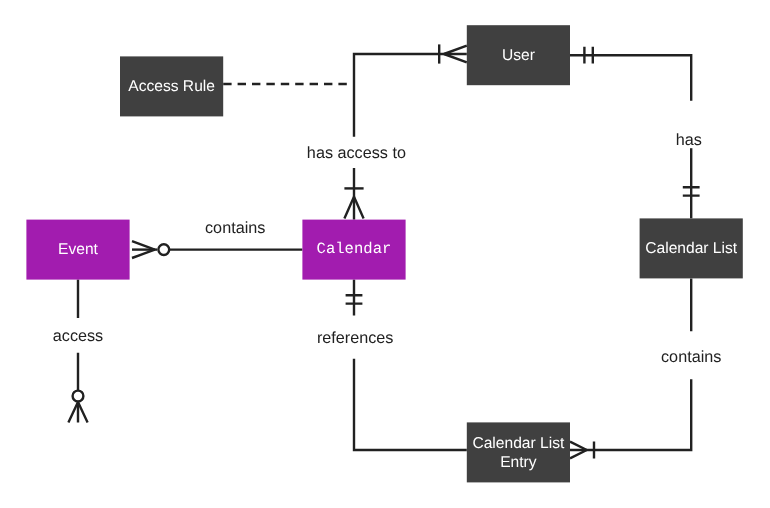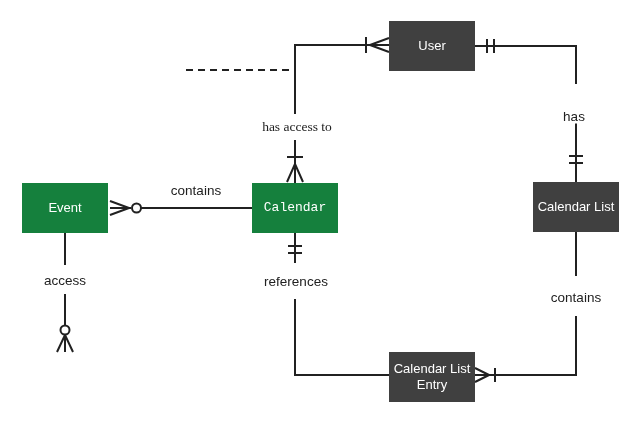--- a/index.html
+++ b/index.html
@@ -28,42 +28,42 @@
     align-items: center;
     justify-content: center;
     text-align: center;
     color: #ffffff;
     font-size: 13px;
     line-height: 1.25;
     font-weight: 500;
     padding: 2px;
     box-sizing: border-box;
   }
-  .entity.primary   { background: #15803d; }
+  .entity.primary   { background: #a21caf; }
   .entity.secondary { background: #404040; }
 
   .e-event               { left: 22px;  top: 183px; }
   .e-calendar            { left: 252px; top: 183px; font-family: Liberation Mono, monospace; }
   .e-access-rule         { left: 100px; top: 47px;  }
   .e-user                { left: 389px; top: 21px;  }
   .e-calendar-list       { left: 533px; top: 182px; }
   .e-calendar-list-entry { left: 389px; top: 352px; align-items: center; }
   .e-attendee            { left: 22px;  top: 352px; }
 
   .edge-label {
     position: absolute;
     transform: translate(-50%, -50%);
     font-size: 13.5px;
     color: #212121;
     background: #ffffff;
     padding: 0 2px;
     white-space: nowrap;
   }
   .l-contains-1    { left: 196px; top: 190px; }
-  .l-has-access-to { left: 297px; top: 127px; font-family: Liberation Serif, serif; }
+  .l-has-access-to { left: 297px; top: 127px; }
   .l-has           { left: 574px; top: 103px; margin-top: 13px; }
   .l-contains-2    { left: 576px; top: 297px; }
   .l-references    { left: 296px; top: 281px; }
   .l-invites       { left: 65px;  top: 280px; }
 </style>
 </head>
 <body>
 
 <div id="canvas">
 
@@ -133,20 +133,23 @@
       </g>
     </g>
   </svg>
 
   <div class="entity primary e-event">
     <span>Event</span>
   </div>
   <div class="entity primary e-calendar">
     <span>Calendar</span>
   </div>
+  <div class="entity secondary e-access-rule">
+    <span>Access Rule</span>
+  </div>
   <div class="entity secondary e-user">
     <span>User</span>
   </div>
   <div class="entity secondary e-calendar-list">
     <span>Calendar List</span>
   </div>
   <div class="entity secondary e-calendar-list-entry">
     <span>Calendar List Entry</span>
   </div>
 

